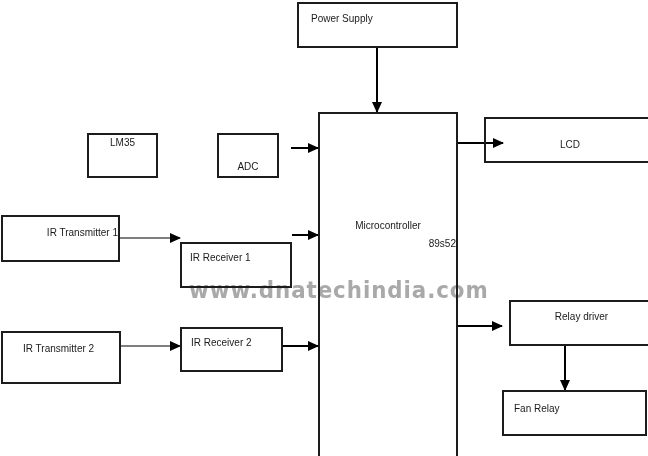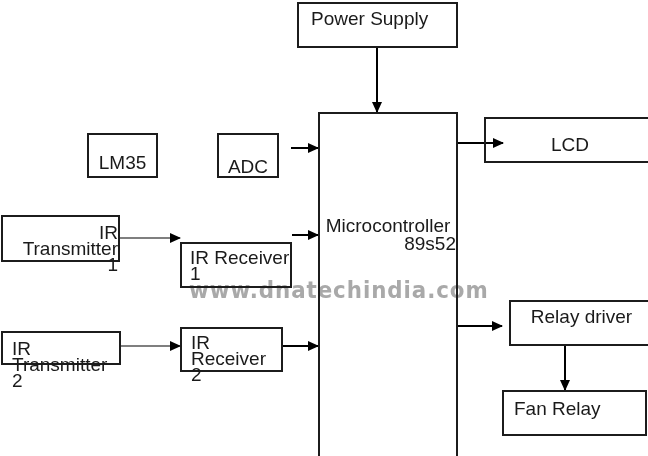--- a/index.html
+++ b/index.html
@@ -15,37 +15,37 @@
     overflow: hidden;
     font-family: "Liberation Sans", sans-serif;
     color: #1a1a1a;
   }
   
   .block {
     position: absolute;
     box-sizing: border-box;
     border: 2px solid #1c1c1c;
     background: transparent;
-    font-size: 19px;
+    font-size: 10px;
     line-height: 16px;
     z-index: 2;
   }
   .block .lbl { display: block; }
   .txt-center { text-align: center; }
 
   .b-power   { left: 297px; top: 2px;   width: 161px; height: 46px; padding: 7px 0 0 12px; }
-  .b-lm35    { left: 87px;  top: 133px; width: 71px;  height: 45px; padding-top: 20px; }
+  .b-lm35    { left: 87px;  top: 133px; width: 71px;  height: 45px; padding-top: 0; }
   .b-adc     { left: 217px; top: 133px; width: 62px;  height: 45px; padding-top: 24px; }
   .b-micro   { left: 318px; top: 112px; width: 140px; height: 391px; }
   .b-micro .line1 { margin-top: 104px; text-align: center; }
   .b-micro .line2 { margin-top: 2px;  text-align: right; }
   .b-lcd     { left: 484px; top: 117px; width: 172px; height: 46px; padding-top: 18px; }
   .b-irt1    { left: 1px;   top: 215px; width: 119px; height: 47px; padding: 8px 0 0 8px; text-align: right; }
   .b-irr1    { left: 180px; top: 216px; width: 112px; height: 46px; padding: 6px 0 0 8px; margin-top: 26px; }
-  .b-irt2    { left: 1px;   top: 331px; width: 120px; height: 34px; padding: 8px 0 0 9px; }
+  .b-irt2    { left: 1px;   top: 331px; width: 120px; height: 53px; padding: 8px 0 0 20px; }
   .b-irr2    { left: 180px; top: 327px; width: 103px; height: 45px; padding: 6px 0 0 9px; }
   .b-relay   { left: 502px; top: 300px; width: 145px; height: 46px; padding-top: 7px; margin-left: 7px; }
   .b-fan     { left: 502px; top: 390px; width: 145px; height: 46px; padding: 9px 0 0 10px; }
 
   
   .arrow { position: absolute; z-index: 1; }
   .arrow-h { height: 2px; background: #000000; }
   .arrow-h::after {
     content: "";
     position: absolute;

